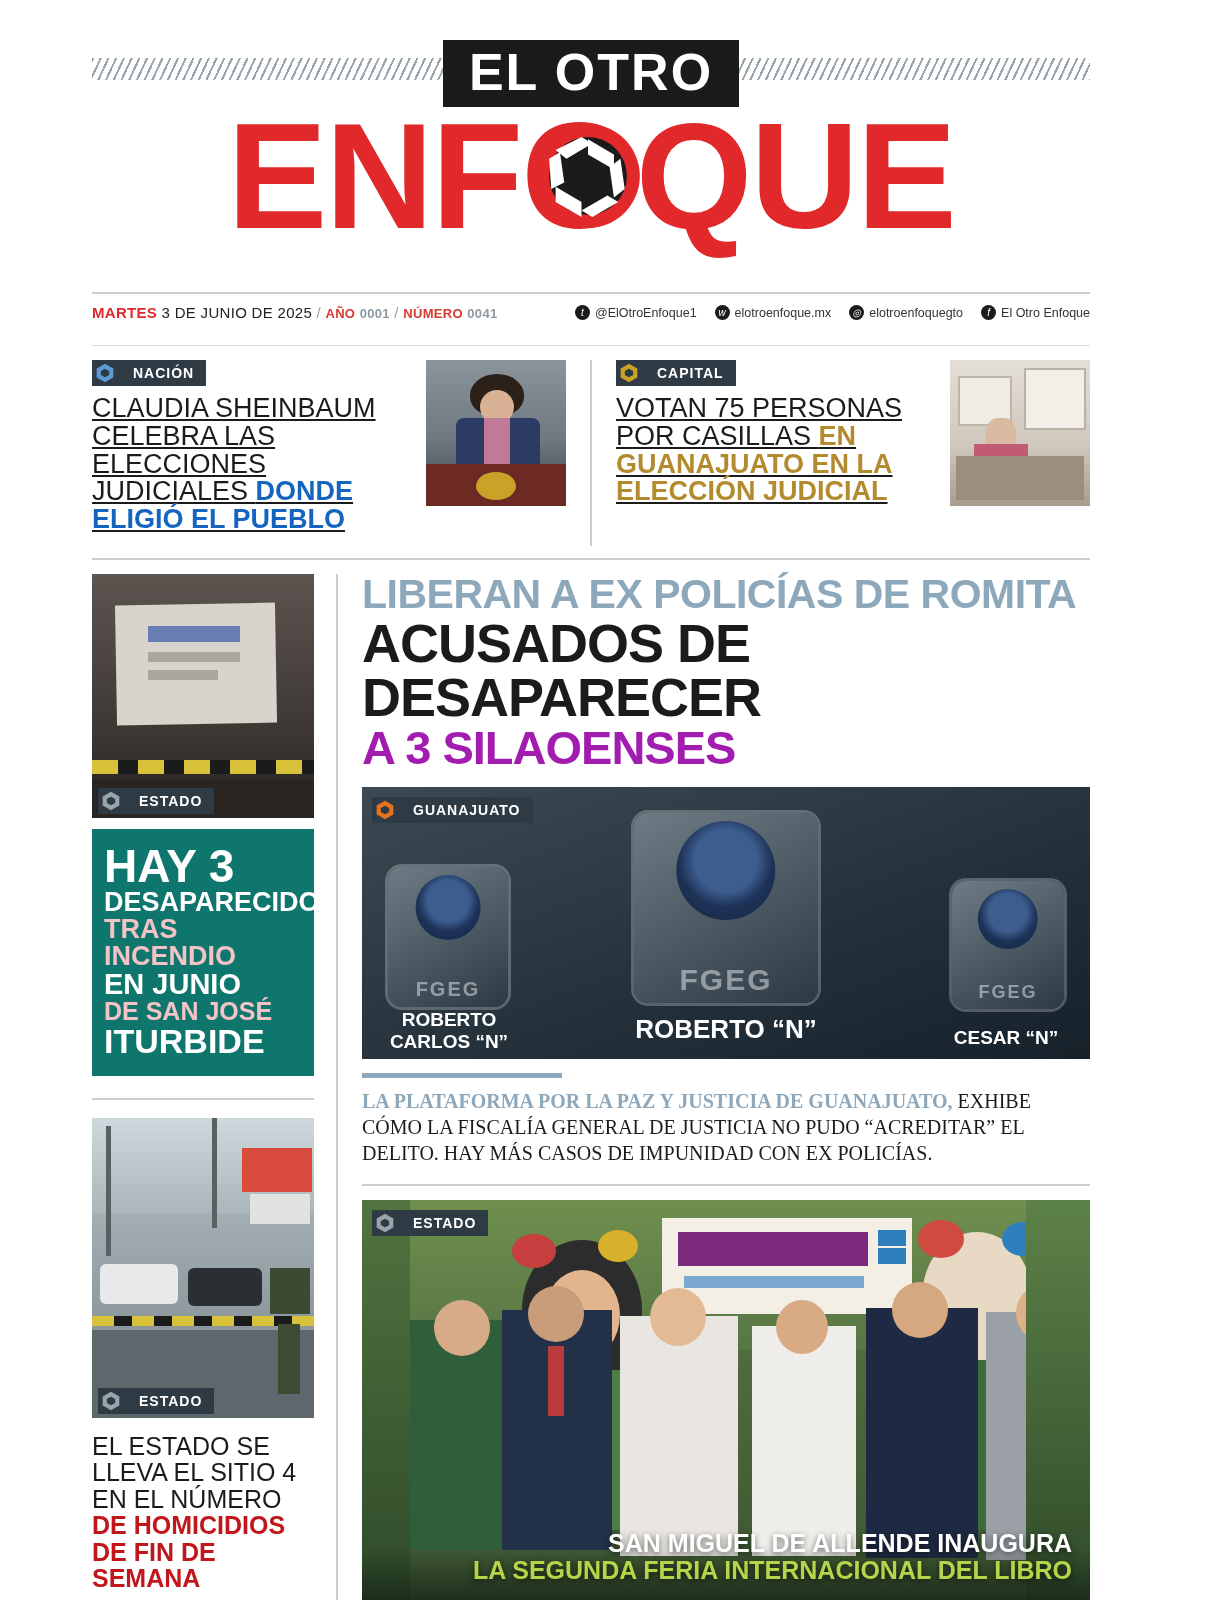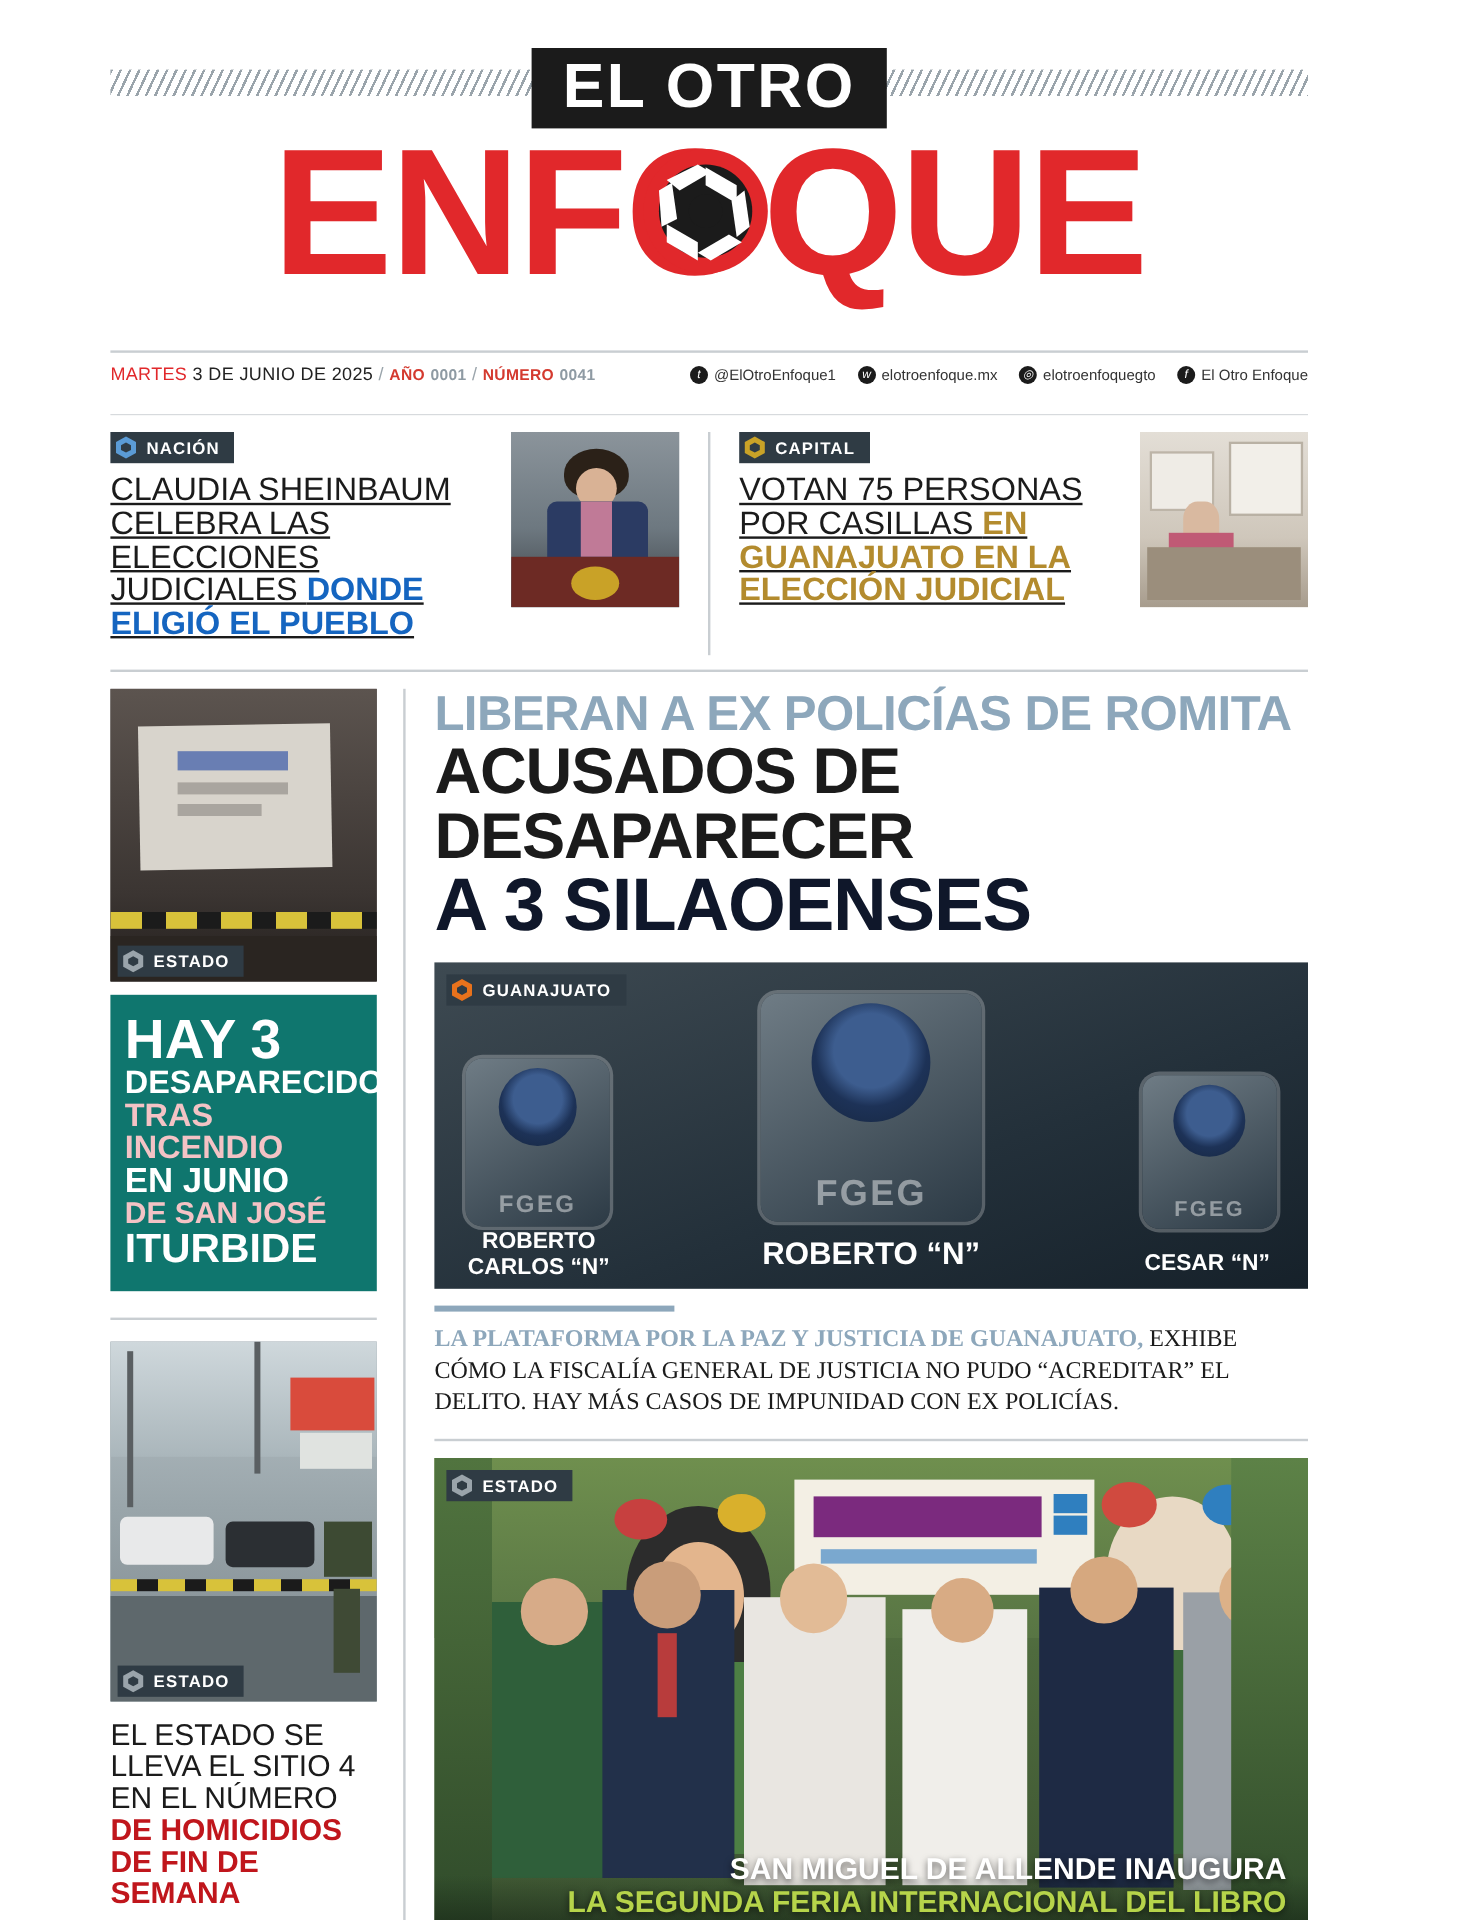--- a/index.html
+++ b/index.html
@@ -44,39 +44,39 @@
 
   .rule { height: 2px; background: #c9ced2; margin: 12px 0 0 0; }
   .rule.thin { height: 1px; background: #d7dadd; }
 
   
   .datebar {
     display: flex; align-items: center; justify-content: space-between;
     padding: 10px 0 12px 0; font-size: 15px;
   }
   .datebar .left { letter-spacing: .3px; }
-  .datebar .left .day { color: #e1282b; font-weight: normal; }
+  .datebar .left .day { color: #e1282b; font-weight: bold; }
   .datebar .left .date { color: #222; }
   .datebar .left .sep { color: #9aa4ab; }
   .datebar .left .kw { color: #d43a2f; font-weight: bold; font-size: 13px; }
   .datebar .left .num { color: #8e9aa3; font-weight: bold; font-size: 13px; }
   .social { display: flex; align-items: center; gap: 18px; font-size: 12.5px; color: #333; }
   .social span.item { display: flex; align-items: center; gap: 5px; }
   .dot-ic {
     width: 15px; height: 15px; border-radius: 50%; background: #1b1b1b;
     color: #fff; font-size: 10px; line-height: 15px; text-align: center; display: inline-block;
   }
 
   
   .teasers { display: flex; gap: 0; padding-top: 14px; }
   .teaser { display: flex; gap: 14px; flex: 1; padding-bottom: 12px; }
   .teaser.right { border-left: 2px solid #c9ced2; padding-left: 24px; margin-left: 24px; }
   .teaser-txt { flex: 1; }
   .tag {
-    display: inline-flex; align-items: center; gap: 7px;
+    display: inline-flex; align-items: center; gap: 18px;
     font-size: 14px; font-weight: bold; letter-spacing: 1px; color: #fff;
     padding: 3px 12px 3px 3px; margin-bottom: 9px;
   }
   .tag.nacion { background: #2f3b44; }
   .tag.capital { background: #2f3b44; }
   .tag.estado { background: #2f3b44; }
   .tag.guanajuato { background: #2f3b44; }
   .tag .hex { width: 20px; height: 20px; display: inline-block; }
   .teaser h2 { font-size: 27px; line-height: 1.03; font-weight: normal; color: #1b1b1b; text-decoration: underline; }
   .teaser h2 .blue { color: #1565c0; font-weight: bold; }
@@ -108,21 +108,21 @@
   .left-head .red { color: #c0161c; font-weight: bold; }
 
   
   .lead-kicker {
     font-size: 41px; font-weight: bold; color: #8da7bb; letter-spacing: -.5px; line-height: 1.02;
   }
   .lead-main {
     font-size: 54px; font-weight: bold; color: #1b1b1b; letter-spacing: -1px; line-height: 1.0;
   }
   .lead-sub {
-    font-size: 62px; font-weight: bold; color: #0f172a; letter-spacing: -1px; line-height: 1.0;
+    font-size: 47px; font-weight: bold; color: #a21caf; letter-spacing: -1px; line-height: 1.0;
   }
   .lead-photo {
     position: relative; margin-top: 16px; height: 272px; width: 100%;
     background: linear-gradient(160deg,#3e4a52,#23303a 60%,#16212a);
     overflow: hidden;
   }
   .lead-photo .tag { position: absolute; left: 10px; top: 10px; margin: 0; z-index: 3; }
   .mug {
     position: absolute; bottom: 52px; border-radius: 14px;
     background: linear-gradient(150deg,#6f7c85,#2c3a45);

